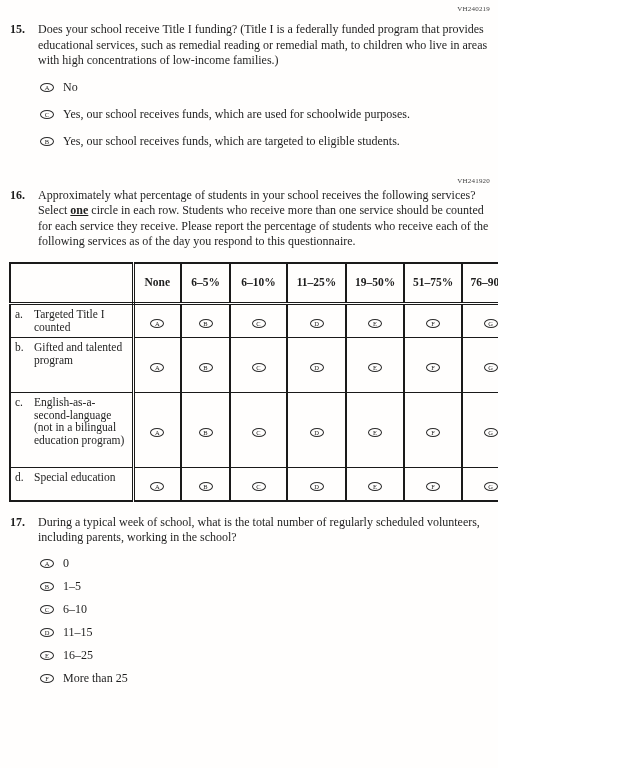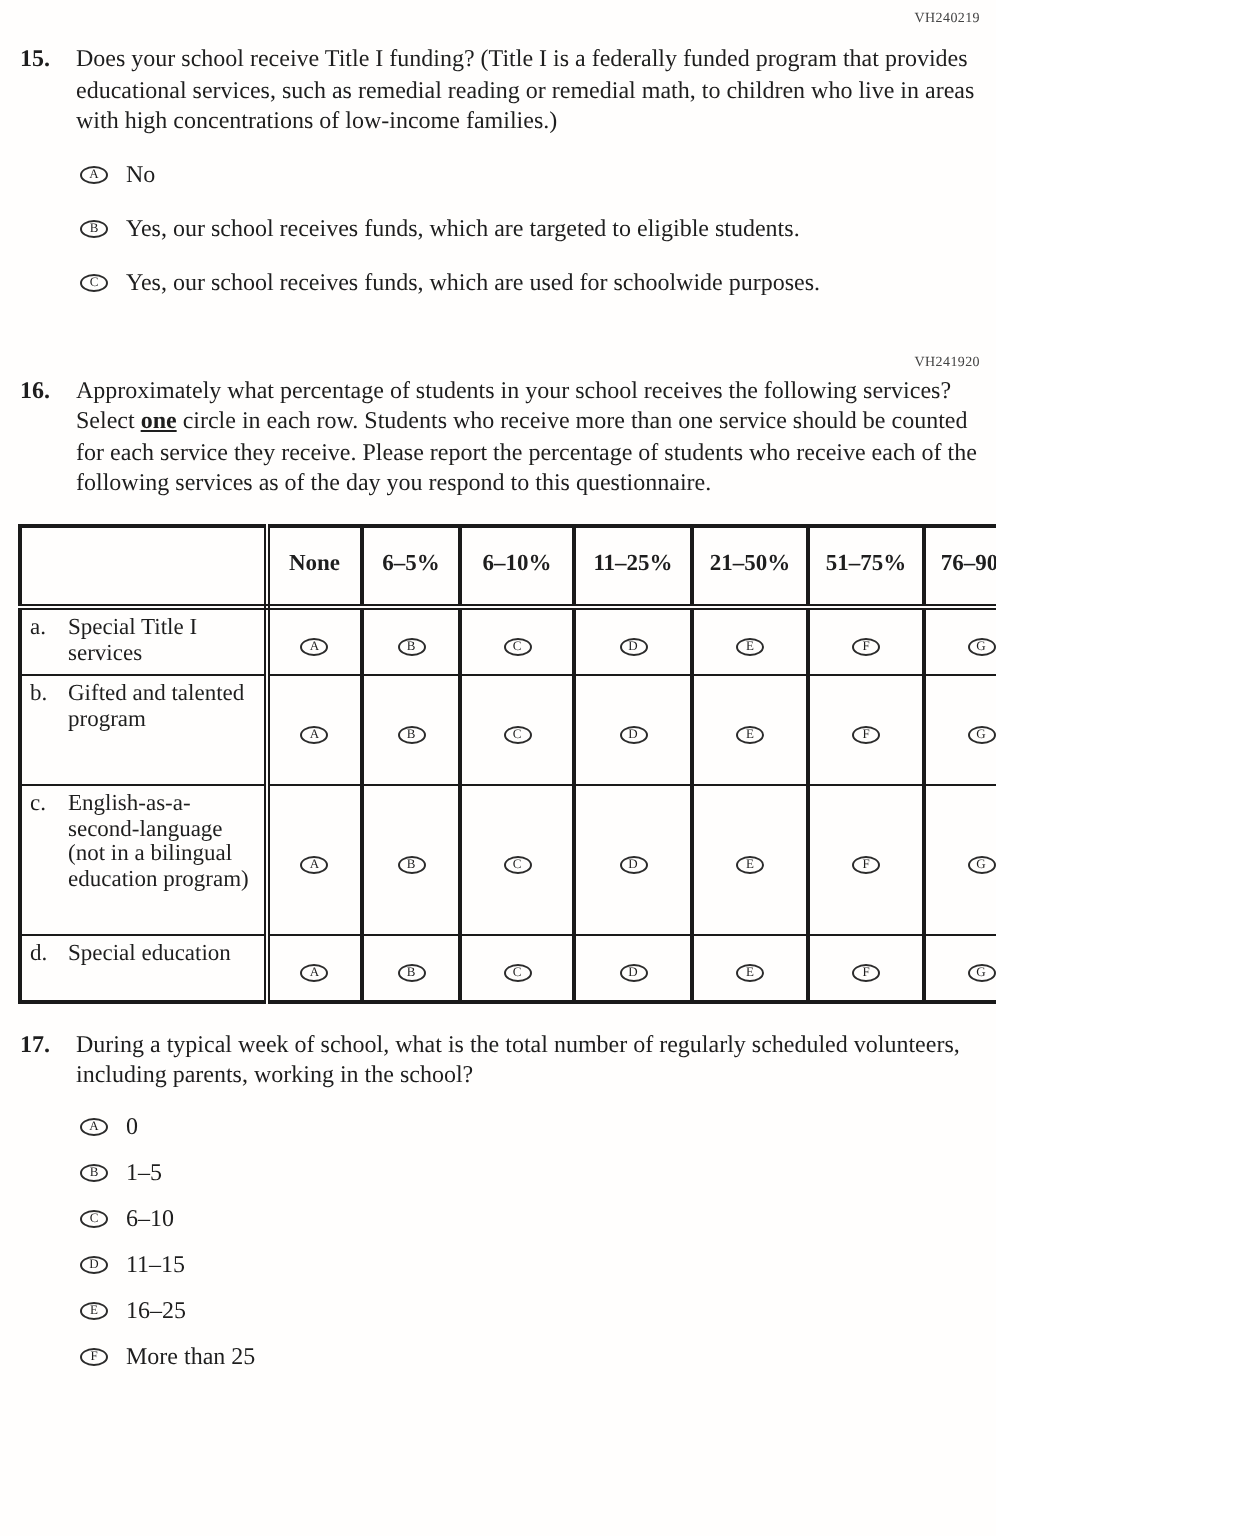--- a/index.html
+++ b/index.html
@@ -112,26 +112,26 @@
     <div class="qnum">15.</div>
     <div class="qbody15">Does your school receive Title I funding? (Title I is a federally funded program that provides educational services, such as remedial reading or remedial math, to children who live in areas with high concentrations of low-income families.)</div>
   </div>
 
   <div class="options opts15">
     <div class="option-row">
       <span class="bubble">A</span>
       <span class="opt-label">No</span>
     </div>
     <div class="option-row">
+      <span class="bubble">C</span>
+      <span class="opt-label">Yes, our school receives funds, which are used for schoolwide purposes.</span>
+    </div>
+    <div class="option-row">
       <span class="bubble">B</span>
       <span class="opt-label">Yes, our school receives funds, which are targeted to eligible students.</span>
-    </div>
-    <div class="option-row">
-      <span class="bubble">C</span>
-      <span class="opt-label">Yes, our school receives funds, which are used for schoolwide purposes.</span>
     </div>
   </div>
 
   <div class="code-line code-2">VH241920</div>
 
   <div class="question q16">
     <div class="qnum">16.</div>
     <div class="qbody16"><span>Approximately what percentage of students in your school receives the following services? Select </span><span class="bold">one</span><span> circle in each row. Students who receive more than one service should be counted for each service they receive. Please report the percentage of students who receive each of the following services as of the day you respond to this questionnaire.</span></div>
   </div>
 
@@ -148,34 +148,34 @@
         <col style="width:57px">
         <col style="width:43px">
     </colgroup>
     <thead>
       <tr class="row-hdr">
         <th class="cell-label"></th>
         <th>None</th>
         <th>6–5%</th>
         <th>6–10%</th>
         <th>11–25%</th>
-        <th>21–50%</th>
+        <th>19–50%</th>
         <th>51–75%</th>
         <th>76–90%</th>
         <th>Over
 90%</th>
         <th class="cell-code"></th>
       </tr>
     </thead>
     <tbody>
       <tr class="row-a">
         <td class="cell-label">
           <div class="rlabel-wrap">
               <span class="rprefix">a.</span>
-              <span class="rtext">Special Title I services</span>
+              <span class="rtext">Targeted Title I counted</span>
             </div>
         </td>
         <td class="cell-bubble"><span class="bubble">A</span></td>
         <td class="cell-bubble"><span class="bubble">B</span></td>
         <td class="cell-bubble"><span class="bubble">C</span></td>
         <td class="cell-bubble"><span class="bubble">D</span></td>
         <td class="cell-bubble"><span class="bubble">E</span></td>
         <td class="cell-bubble"><span class="bubble">F</span></td>
         <td class="cell-bubble"><span class="bubble">G</span></td>
         <td class="cell-bubble"><span class="bubble">H</span></td>

